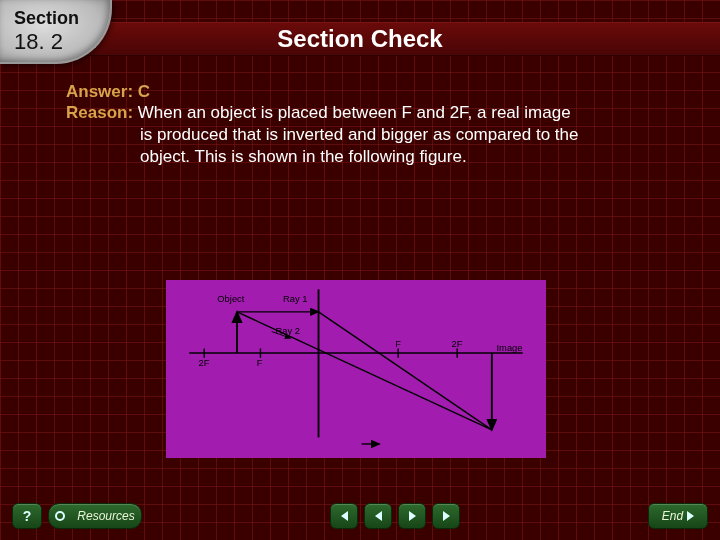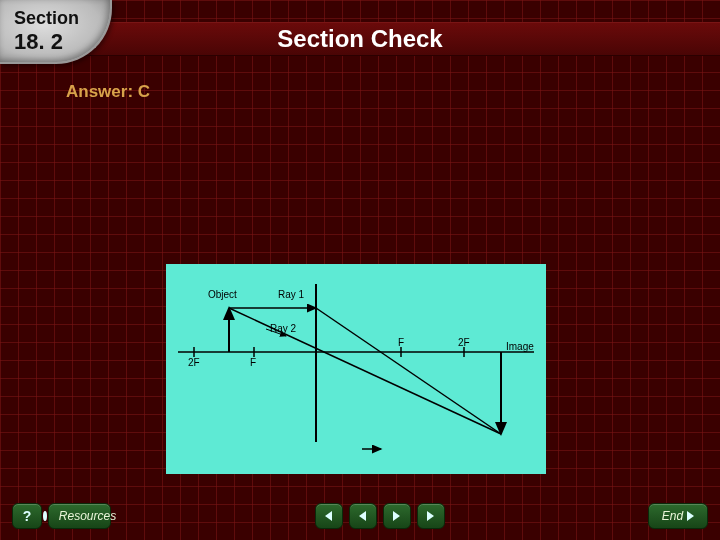--- a/index.html
+++ b/index.html
@@ -27,51 +27,51 @@
 .section-badge {
   position: absolute; left: 0; top: 0; width: 112px; height: 64px;
   background: radial-gradient(ellipse at 40% 40%, #ddd 0%, #bbb 60%, #888 100%);
   border-radius: 0 0 56px 0;
   border: 2px solid #999; border-top: none; border-left: none;
   box-shadow: inset -2px -2px 6px rgba(0,0,0,.3), 2px 2px 4px rgba(0,0,0,.4);
   display: flex; flex-direction: column; align-items: flex-start; justify-content: center;
   padding-left: 14px;
 }
 .section-badge .s-label { font-size: 18px; font-weight: bold; color: #111; }
-.section-badge .s-num { font-size: 22px; font-weight: bold; color: #111; }
+.section-badge .s-num { font-size: 22px; font-weight: normal; color: #111; }
 .title { color: #fff; font-size: 24px; font-weight: bold; text-align: center; }
 .content {
   position: absolute; left: 66px; top: 82px; right: 40px;
   color: #fff;
 }
 .answer-heading { font-size: 20px; font-weight: bold; color: #fff; margin-bottom: 26px; }
 .answer-line { font-size: 17px; font-weight: bold; color: #d8a24a; }
 .reason-block { font-size: 17px; color: #fff; line-height: 1.3; }
 .reason-label { color: #d8a24a; font-weight: bold; }
 .reason-text { color: #fff; }
 .reason-indent { margin-left: 74px; }
 .figure {
-  position: absolute; left: 166px; top: 264px; width: 380px; height: 210px;
-  background: #5eead4;
+  position: absolute; left: 166px; top: 280px; width: 380px; height: 178px;
+  background: #a21caf;
 }
 .figure svg { width: 100%; height: 100%; }
 .footer {
   position: absolute; left: 0; bottom: 8px; width: 720px; height: 32px;
   display: flex; align-items: center; padding: 0 12px; gap: 6px;
 }
 .ft-btn {
   height: 26px; border-radius: 6px;
   background: linear-gradient(#2d6a2d,#174517);
   border: 1px solid #0a2a0a;
   display: flex; align-items: center; justify-content: center;
   color: #e8f5d8; font-size: 12px; font-style: italic;
   box-shadow: inset 0 1px 0 rgba(255,255,255,.2);
 }
 .ft-round { width: 30px; }
-.ft-res { width: 63px; gap: 12px; }
+.ft-res { width: 94px; gap: 12px; border-radius: 11px; }
 .ft-spacer { flex: 1; }
 .ft-nav { width: 28px; }
 .ft-end { width: 60px; gap: 4px; }
 .tri { width: 0; height: 0; display: inline-block; }
 .tri-l { border-top:5px solid transparent; border-bottom:5px solid transparent; border-right:7px solid #dff; }
 .tri-r { border-top:5px solid transparent; border-bottom:5px solid transparent; border-left:7px solid #dff; }
 .circ { width:10px; height:10px; border:2px solid #dff; border-radius:50%; }
 .qmark { font-weight:bold; font-size:14px; color:#dff; font-style:normal; }
 </style>
 </head>
@@ -83,20 +83,27 @@
 </div>
 
 <div class="section-badge">
   <div class="s-label">Section</div>
   <div class="s-num">18. 2</div>
 </div>
 
 <div class="content">
   <div class="answer-line">
     <span>Answer:</span><span> C</span>
+  </div>
+  <div class="reason-block">
+    <div>
+      <span class="reason-label">Reason:</span><span class="reason-text"> When an object is placed between F and 2F, a real image</span>
+    </div>
+    <div class="reason-indent reason-text">is produced that is inverted and bigger as compared to the</div>
+    <div class="reason-indent reason-text">object. This is shown in the following figure.</div>
   </div>
 </div>
 
 <div class="figure">
   <svg viewBox="0 0 380 190">
     <defs>
       <marker id="ah" markerWidth="8" markerHeight="8" refX="6" refY="3" orient="auto">
         <path d="M0,0 L7,3 L0,6 Z" fill="#000"></path>
       </marker>
     </defs>

